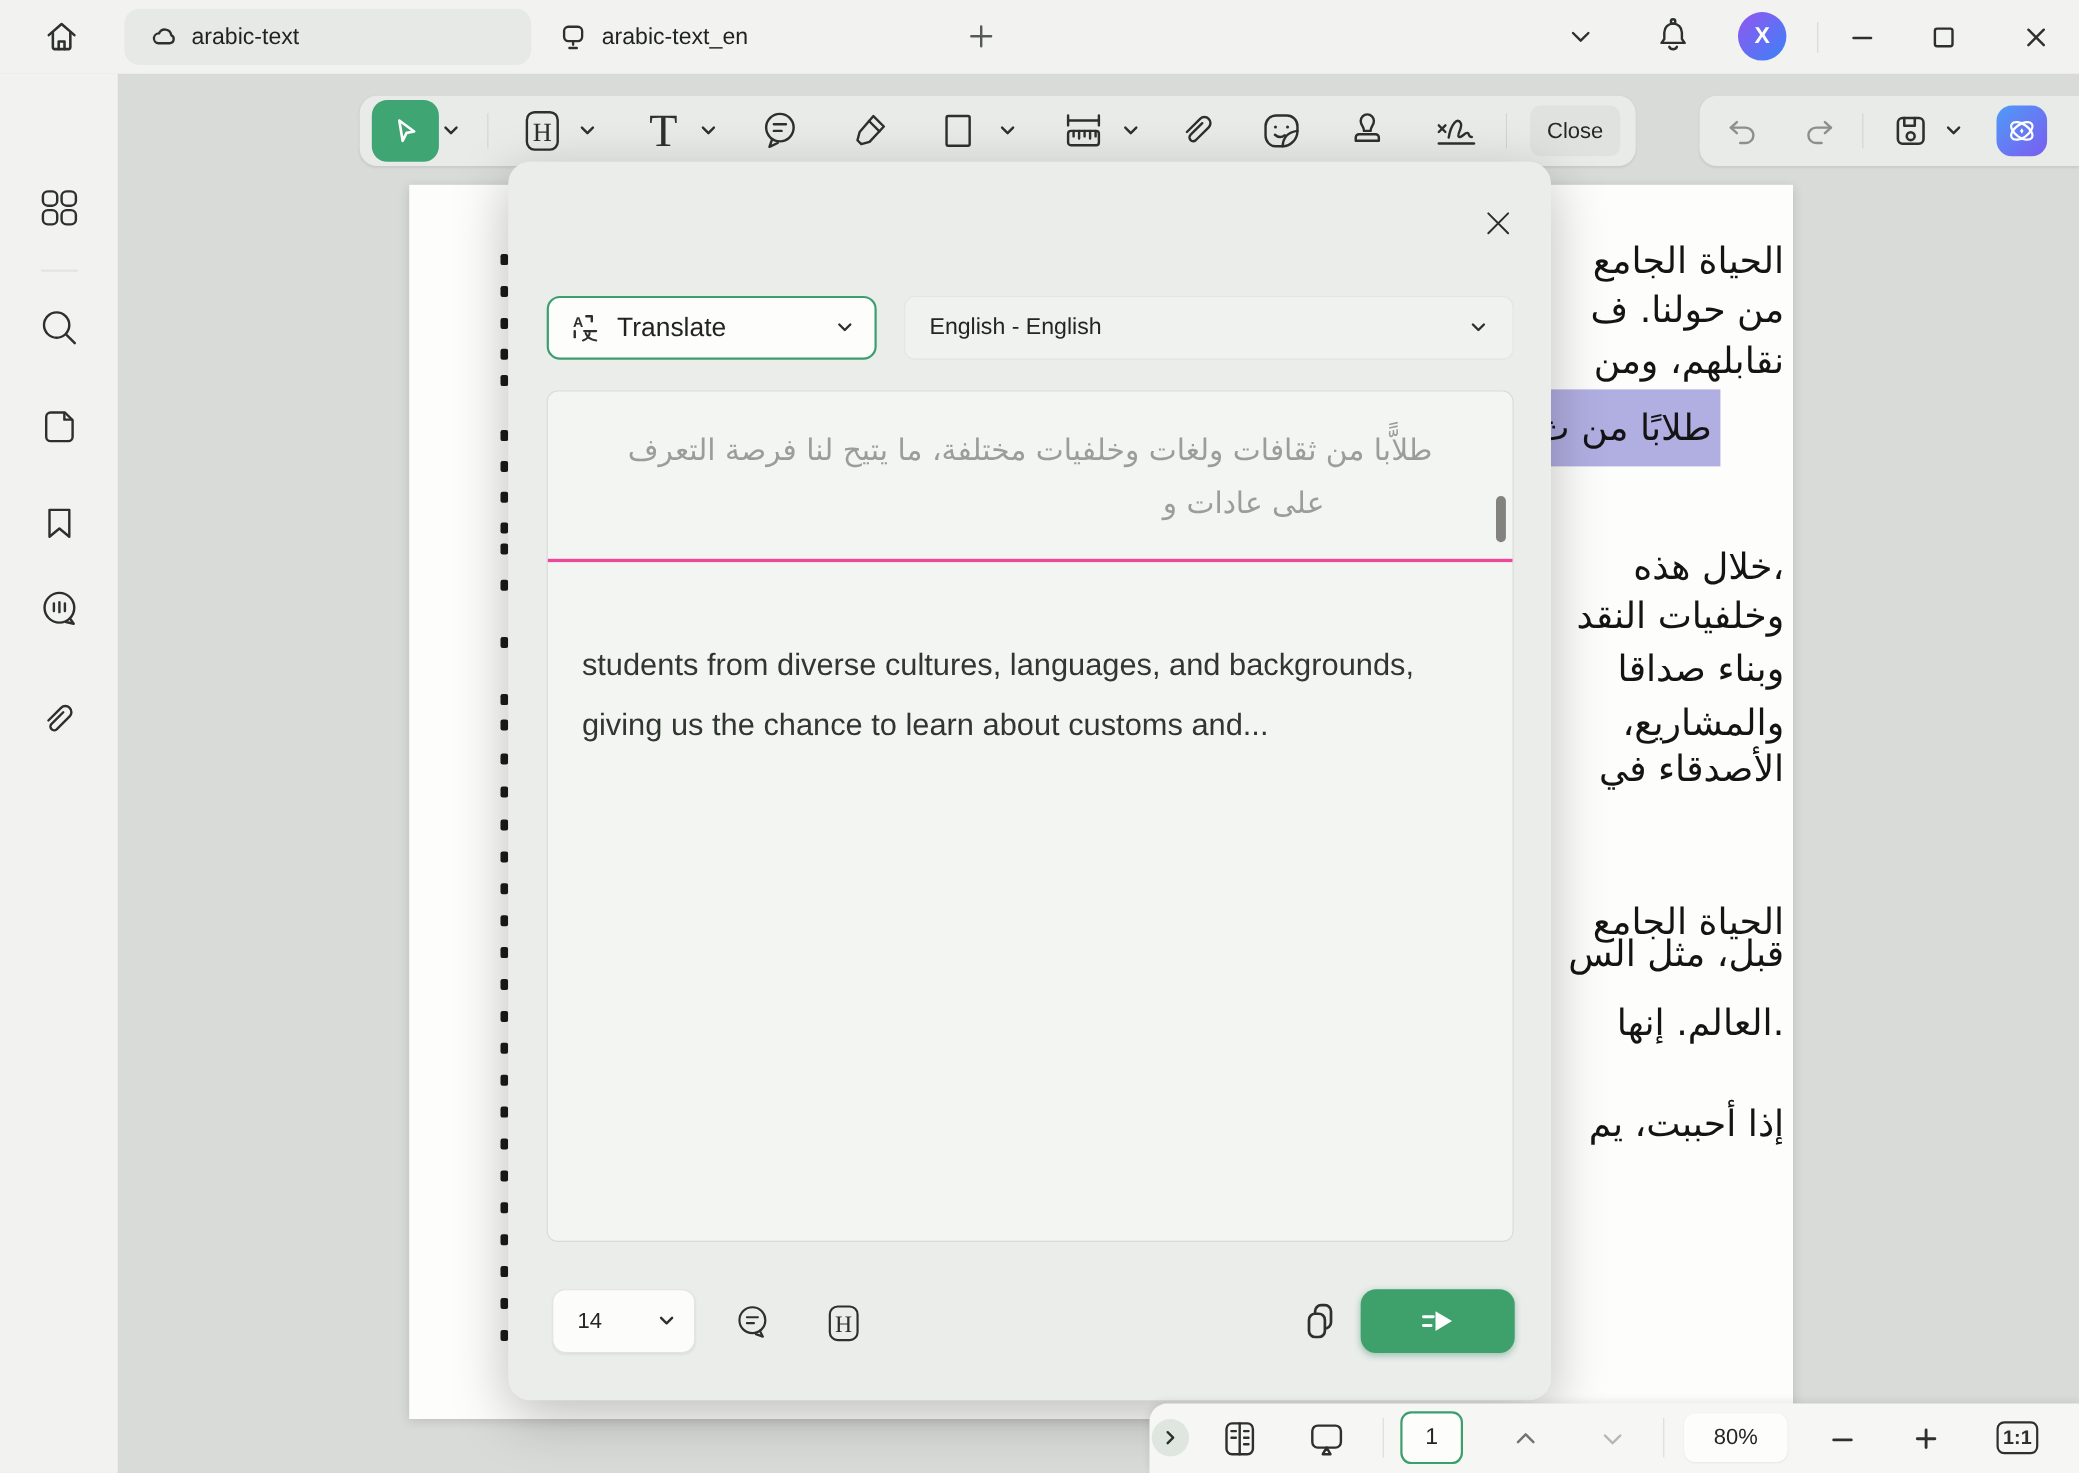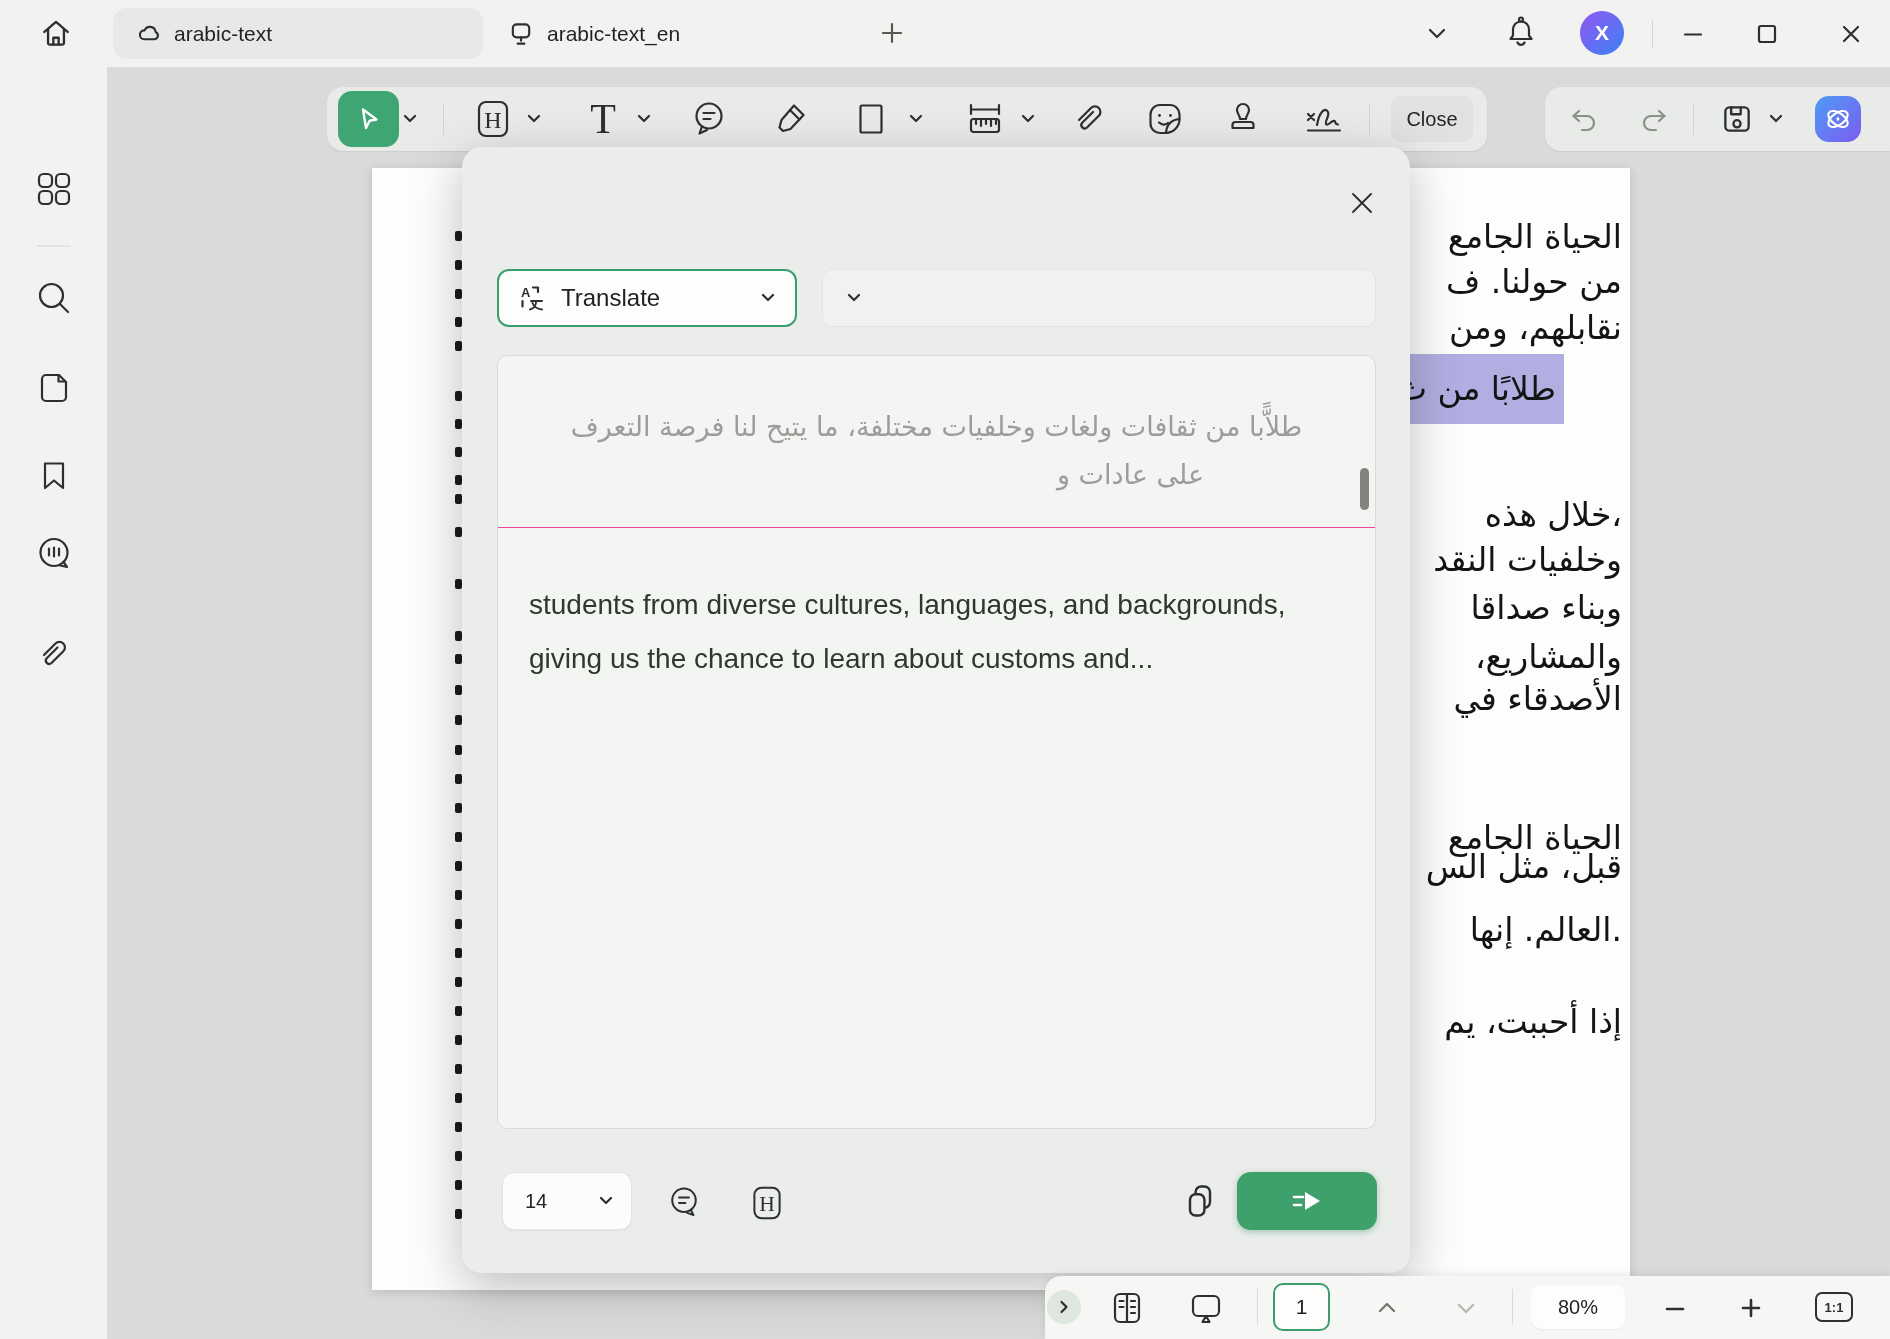--- a/index.html
+++ b/index.html
@@ -36,33 +36,33 @@
   .dash{position:absolute;left:83px;width:7px;height:10px;background:#1b1b1b;border-radius:2px;}
 
   
   .dialog{position:absolute;left:462px;top:147px;width:948px;height:1126px;background:#eaedea;border-radius:20px;
           box-shadow:0 14px 50px rgba(0,0,0,.25);}
   .mode-btn{position:absolute;left:35px;top:122px;width:300px;height:58px;box-sizing:border-box;background:#fdfdfc;border:2px solid #3d9e6d;border-radius:12px;display:flex;align-items:center;padding:0 18px;gap:14px;}
   .mode-label{font-size:24px;color:#20231f;flex:1;}
   .lang-select{position:absolute;left:360px;top:122px;width:554px;height:58px;box-sizing:border-box;background:#f0f2ef;border:1px solid #e3e5e2;border-radius:10px;display:flex;align-items:center;padding:0 22px;}
   .lang-label{font-size:21px;color:#23262200;color:#222522;flex:1;}
   .txtbox{position:absolute;left:35px;top:208px;width:879px;height:774px;box-sizing:border-box;background:#f3f5f2;border:1px solid #d9dbd8;border-radius:10px;}
-  .src-sec{position:absolute;left:0;top:17px;width:100%;height:155px;box-sizing:border-box;border-bottom:1px solid #ec4899;}
+  .src-sec{position:absolute;left:0;top:0;width:100%;height:155px;box-sizing:border-box;border-bottom:3px solid #ec4899;}
   .src-line{position:absolute;direction:rtl;font-family:"DejaVu Sans",sans-serif;font-size:27px;color:#9c9c9a;white-space:nowrap;}
   .thumb{position:absolute;right:6px;top:95px;width:9px;height:42px;border-radius:5px;background:#82827f;}
   .tr-line{position:absolute;left:31px;font-size:28px;color:#30372f;white-space:nowrap;}
   .size-dd{position:absolute;left:40px;top:1025px;width:130px;height:58px;box-sizing:border-box;background:#fcfdfb;border:1px solid #e2e4e1;border-radius:12px;display:flex;align-items:center;padding:0 16px 0 22px;box-shadow:0 1px 2px rgba(0,0,0,.05);}
   .size-label{font-size:20px;color:#23262300;color:#232623;flex:1;}
   .send-btn{position:absolute;left:775px;top:1025px;width:140px;height:58px;border-radius:14px;background:#3ea06b;display:flex;align-items:center;justify-content:center;box-shadow:0 2px 6px rgba(35,120,80,.35);}
 
   
   .statusbar{position:absolute;left:1045px;top:1276px;width:845px;height:63px;background:#f6f7f5;border-radius:16px 0 0 0;box-shadow:0 -2px 8px rgba(0,0,0,.08);}
   .pg-box{position:absolute;left:228px;top:7px;width:57px;height:48px;box-sizing:border-box;background:#fdfdfc;border:2px solid #3d9e6d;border-radius:10px;display:flex;align-items:center;justify-content:center;font-size:21px;color:#23262300;color:#232623;}
   .zoom-box{position:absolute;left:486px;top:9px;width:94px;height:44px;background:#fdfdfc;border-radius:10px;display:flex;align-items:center;justify-content:center;font-size:20px;color:#232623;box-shadow:0 1px 2px rgba(0,0,0,.06);}
-  .oto{position:absolute;left:770px;top:16px;width:38px;height:30px;box-sizing:border-box;border:2.5px solid #2d302d;border-radius:7px;display:flex;align-items:center;justify-content:center;font-size:13px;font-weight:700;color:#2d302d;}
+  .oto{position:absolute;left:770px;top:16px;width:38px;height:30px;box-sizing:border-box;border:2.5px solid #2d302d;border-radius:7px;display:flex;align-items:center;justify-content:center;font-size:18px;font-weight:700;color:#2d302d;}
   .circ-btn{position:absolute;left:2px;top:14px;width:34px;height:34px;border-radius:50%;background:#dfe5df;display:flex;align-items:center;justify-content:center;}
 
   .avatar{position:absolute;left:1580px;top:11px;width:44px;height:44px;border-radius:50%;
           background:linear-gradient(135deg,#9257f0,#3b82f6);display:flex;align-items:center;justify-content:center;
           color:#fff;font-size:21px;font-weight:700;}
   .ai-btn{position:absolute;left:270px;top:9px;width:46px;height:46px;border-radius:14px;
           background:linear-gradient(135deg,#4f9bf7,#7b5cf0);display:flex;align-items:center;justify-content:center;}
 </style>
 </head>
 <body>
@@ -393,20 +393,21 @@
           <path d="M5.5 18 v5.5"></path>
           <path d="M14 18 h11 M19 18 c0.5 4.5 -2.5 7.5 -6 8.5 M15.5 20 c1.5 4 4.5 5.8 9.5 6.5" stroke-width="1.9"></path>
         </svg>
       <span class="mode-label">Translate</span>
       <svg class="ico" width="18" height="14" viewBox="0 0 18 14">
           <path d="M4 4 l5 5 5 -5"></path>
         </svg>
     </div>
 
     <div class="lang-select">
+      <span class="lang-label">English - English</span>
       <svg class="ico" width="18" height="14" viewBox="0 0 18 14">
           <path d="M4 4 l5 5 5 -5"></path>
         </svg>
     </div>
 
     <div class="txtbox">
       <div class="src-sec">
         <div class="src-line" style="top:38px;left:50%;transform:translateX(-50%);">طلاًّبا من ثقافات ولغات وخلفيات مختلفة، ما يتيح لنا فرصة التعرف</div>
         <div class="src-line" style="top:86px;right:171px;">على عادات و</div>
         <div class="thumb"></div>

